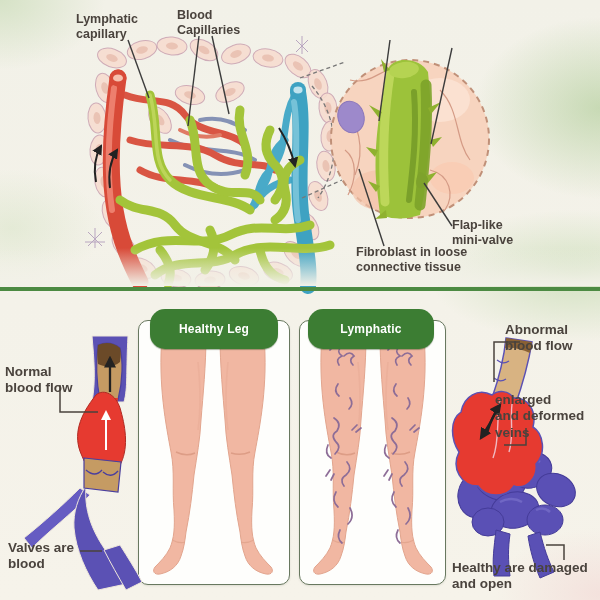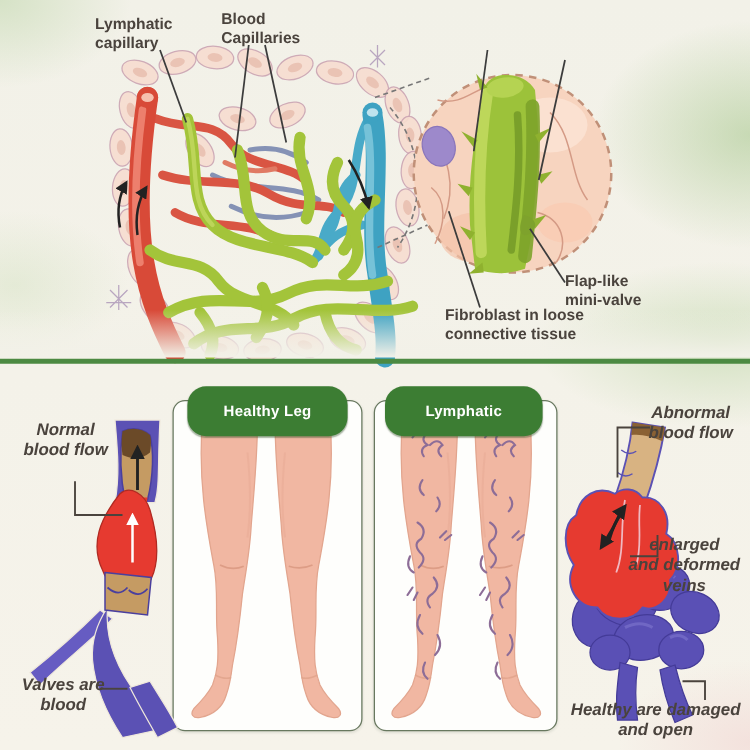--- a/index.html
+++ b/index.html
@@ -12,21 +12,21 @@
       radial-gradient(210px 95px at 96% 46%, rgba(170,205,145,.45), transparent 70%),
       radial-gradient(130px 85px at 2% 38%, rgba(200,220,180,.35), transparent 70%),
       radial-gradient(150px 95px at 100% 99%, rgba(240,204,204,.45), transparent 70%),
       linear-gradient(#f2f1e8,#f6f3ea);
   }
   .lbl{
     position:absolute;color:#4a433d;font-weight:bold;
     font-size:12.5px;line-height:1.22;white-space:pre-line;z-index:50;
   }
   .lbl.big{font-size:13.5px;}
-  .center{text-align:center;font-style:italic;}
+  .center{text-align:left;}
   .divider{position:absolute;left:0;top:287px;width:600px;height:4px;background:#4c8a42;z-index:40;}
   .panel{
     position:absolute;top:320px;height:263px;background:#fefefc;
     border:1.4px solid #68785f;border-radius:10px;z-index:10;
     box-shadow:0 1px 2px rgba(90,100,80,.15);
   }
   .pill{
     position:absolute;top:309px;height:40px;background:#3c7d33;border-radius:15px;
     display:flex;align-items:center;justify-content:center;color:#fff;
     font-weight:bold;font-size:12px;z-index:55;letter-spacing:.2px;
@@ -303,25 +303,25 @@
   <div class="lbl" style="left:356px;top:245px;width:150px;">Fibroblast in loose
 connective tissue</div>
 
   <div class="divider"></div>
 
   <div class="panel" style="left:138px;width:150px;"></div>
   <div class="panel" style="left:299px;width:145px;"></div>
   <div class="pill" style="left:150px;width:128px;">Healthy Leg</div>
   <div class="pill" style="left:308px;width:126px;">Lymphatic</div>
 
-  <div class="lbl big center" style="left:5px;top:336px;width:95px;">Normal
+  <div class="lbl big center" style="left:5px;top:364px;width:95px;">Normal
 blood flow</div>
   <div class="lbl big center" style="left:8px;top:540px;width:85px;">Valves are
 blood</div>
   <div class="lbl big center" style="left:505px;top:322px;width:95px;">Abnormal
 blood flow</div>
-  <div class="lbl big center" style="left:495px;top:392px;width:105px;margin-top:36px;">enlarged
+  <div class="lbl big center" style="left:495px;top:392px;width:105px;">enlarged
 and deformed
 veins</div>
   <div class="lbl big center" style="left:452px;top:560px;width:145px;">Healthy are damaged
 and open</div>
 
 </div>
 
 </body></html>

